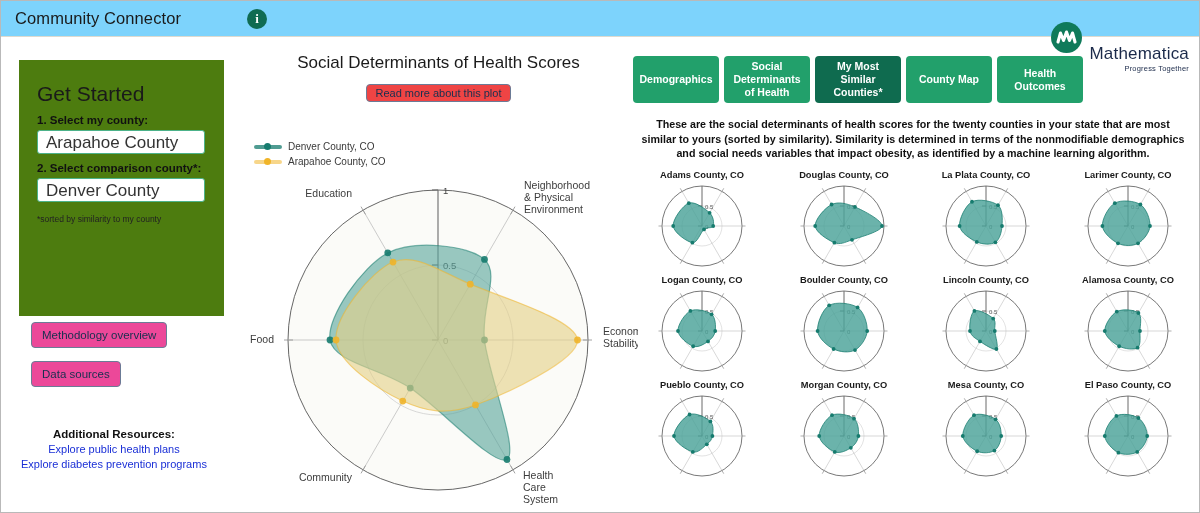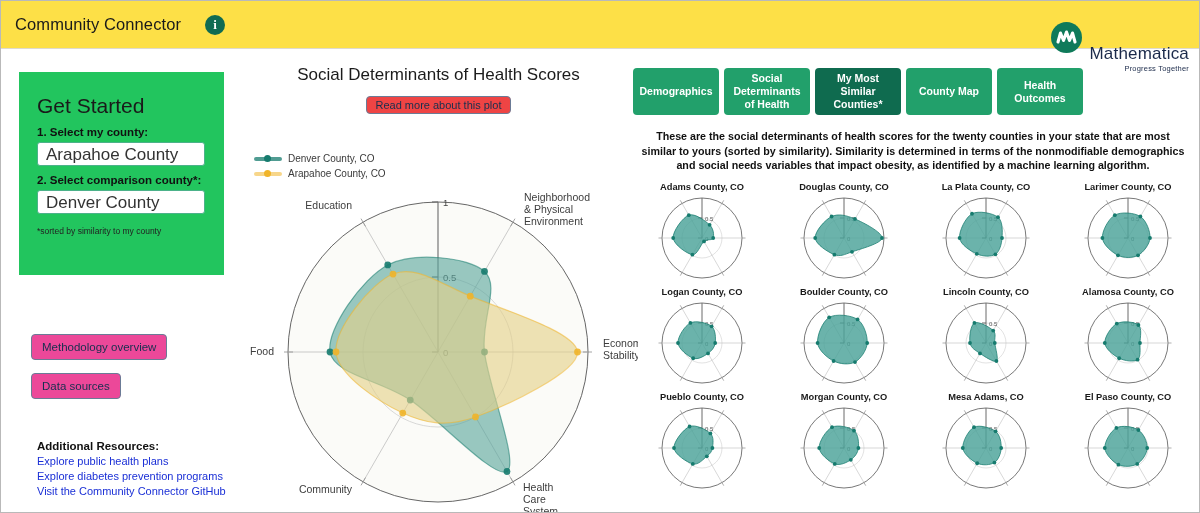--- a/index.html
+++ b/index.html
@@ -10,23 +10,23 @@
     font-family:"Liberation Sans", sans-serif;
     background:#ffffff;
     color:#222;
     overflow:hidden;
     border:1px solid #b9b9b9;
   }
   .app { position:relative; width:1198px; height:511px; background:#fff; }
 
   
   .header {
-    position:relative; height:48px; background:#fde047;
+    position:relative; height:36px; background:#7dd3fc;
     border-bottom:1px solid #dedacf;
-    display:flex; align-items:center;
+    display:flex; align-items:center;gap:42px;
   }
   .header-title {
     font-size:16.5px; color:#1a1a1a; margin-left:14px; letter-spacing:.1px;
   }
   .info-icon {
     width:20px; height:20px; border-radius:50%; background:#0f6b52;
     margin-left:24px; display:flex; align-items:center; justify-content:center;
     color:#fff; font-size:13px; font-weight:bold; font-family:"Liberation Serif", serif;
     cursor:pointer;
   }
@@ -38,42 +38,42 @@
   .logo-tag { font-size:7.5px; color:#1b2a4a; text-align:right; margin-top:3px; letter-spacing:.2px; }
 
   
   .body-row { display:flex; height:475px; }
   .col-left { width:245px; position:relative; }
   .col-mid  { width:385px; position:relative; }
   .col-right{ flex:1; position:relative; }
 
   
   .get-started-box {
-    position:absolute; left:18px; top:23px; width:205px; height:203px;
-    background:#22c55e;
+    position:absolute; left:18px; top:23px; width:205px; height:256px;
+    background:#4d7c0f;
   }
   .gs-title { font-size:21px; color:#1a1a1a; margin:22px 0 6px 18px; }
   .gs-label { font-size:11.5px; font-weight:bold; color:#111; margin:8px 0 4px 18px; }
   .gs-select {
     margin-left:18px; width:168px; height:24px; background:#fff;
     border:1.3px solid #4cb28a; border-radius:3px;
     font-size:17px; color:#333; padding:0 8px; line-height:23px;
     cursor:pointer; font-family:"Liberation Sans", sans-serif;
   }
   .gs-note { font-size:8.5px; color:#222; margin:12px 0 0 18px; }
 
   .side-btn {
     position:absolute; background:#ec4899; border:1px solid #6b7b96; border-radius:4px;
     font-size:11.5px; color:#16304f; padding:6px 10px; cursor:pointer;
     font-family:"Liberation Sans", sans-serif;
   }
   .btn-method { left:30px; top:285px; }
   .btn-sources{ left:30px; top:324px; }
 
-  .resources { position:absolute; left:36px; top:391px; }
+  .resources { position:absolute; left:20px; top:391px;text-align:center; }
   .res-title { font-size:11.5px; font-weight:bold; color:#111; margin-bottom:2px; }
   .res-link { display:block; font-size:11px; color:#1a2fd6; text-decoration:none; line-height:15px; cursor:pointer; }
 
   
   .chart-title {
     text-align:center; font-size:17px; color:#1b1b1b; line-height:21px;
     margin-top:15px; font-weight:normal;
   }
   .read-more {
     display:block; margin:11px auto 0; background:#ef4444;
@@ -140,21 +140,20 @@
         <div class="gs-note">*sorted by similarity to my county</div>
       </div>
 
       <button class="side-btn btn-method">Methodology overview</button>
       <button class="side-btn btn-sources">Data sources</button>
 
       <div class="resources">
         <div class="res-title">Additional Resources:</div>
         <a class="res-link">Explore public health plans</a>
         <a class="res-link">Explore diabetes prevention programs</a>
-        <a class="res-link">Visit the Community Connector GitHub</a>
       </div>
     </div>
 
     <div class="col-mid">
       <div class="chart-title">
         <div>Social Determinants of Health Scores</div>
       </div>
       <button class="read-more">Read more about this plot</button>
 
       <div class="legend">
@@ -510,21 +509,21 @@
               <line x1="60" y1="25" x2="64" y2="25" stroke="#6b6b6b" stroke-width="1"></line>
               <text x="67" y="27.8" font-size="6" fill="#555" font-family="&quot;Liberation Sans&quot;, sans-serif">0.5</text>
               <path d="M 74.00 27.68 C 78.40 31.14 78.93 40.15 78.40 45.00 C 77.87 49.85 74.73 54.12 70.80 56.78 C 66.87 59.43 60.07 62.90 54.80 60.93 C 49.53 58.97 39.67 51.12 39.20 45.00 C 38.73 38.88 46.20 27.10 52.00 24.22 C 57.80 21.33 69.60 24.22 74.00 27.68 Z" fill="#4aa298" fill-opacity="0.82" stroke="#167b6e" stroke-opacity="0.75" stroke-width="1"></path>
               <circle cx="74.00" cy="27.68" r="1.9" fill="#167b6e"></circle>
               <circle cx="78.40" cy="45.00" r="1.9" fill="#167b6e"></circle>
               <circle cx="70.80" cy="56.78" r="1.9" fill="#167b6e"></circle>
               <circle cx="54.80" cy="60.93" r="1.9" fill="#167b6e"></circle>
               <circle cx="39.20" cy="45.00" r="1.9" fill="#167b6e"></circle>
               <circle cx="52.00" cy="24.22" r="1.9" fill="#167b6e"></circle>
             </svg></div>
-          <div class="cell"><div class="cell-title">Mesa Adams, CO</div><svg width="128" height="88" viewBox="0 0 128 88">
+          <div class="cell"><div class="cell-title">Mesa County, CO</div><svg width="128" height="88" viewBox="0 0 128 88">
               <circle cx="64" cy="45" r="40" fill="#ffffff" stroke="#555" stroke-width="0.8"></circle>
               <circle cx="64" cy="45" r="20" fill="none" stroke="#cfcfcf" stroke-width="0.6"></circle>
               <line x1="64" y1="45" x2="84" y2="10.358983848622458" stroke="#bdbdbd" stroke-width="0.6"></line>
               <line x1="84" y1="10.358983848622458" x2="85.75" y2="7.327894935376918" stroke="#8d8d8d" stroke-width="0.7"></line>
               <line x1="64" y1="45" x2="104" y2="45" stroke="#bdbdbd" stroke-width="0.6"></line>
               <line x1="104" y1="45" x2="107.5" y2="45" stroke="#8d8d8d" stroke-width="0.7"></line>
               <line x1="64" y1="45" x2="84" y2="79.64101615137754" stroke="#bdbdbd" stroke-width="0.6"></line>
               <line x1="84" y1="79.64101615137754" x2="85.75" y2="82.67210506462308" stroke="#8d8d8d" stroke-width="0.7"></line>
               <line x1="64" y1="45" x2="44.00000000000001" y2="79.64101615137756" stroke="#bdbdbd" stroke-width="0.6"></line>
               <line x1="44.00000000000001" y1="79.64101615137756" x2="42.250000000000014" y2="82.67210506462308" stroke="#8d8d8d" stroke-width="0.7"></line>

